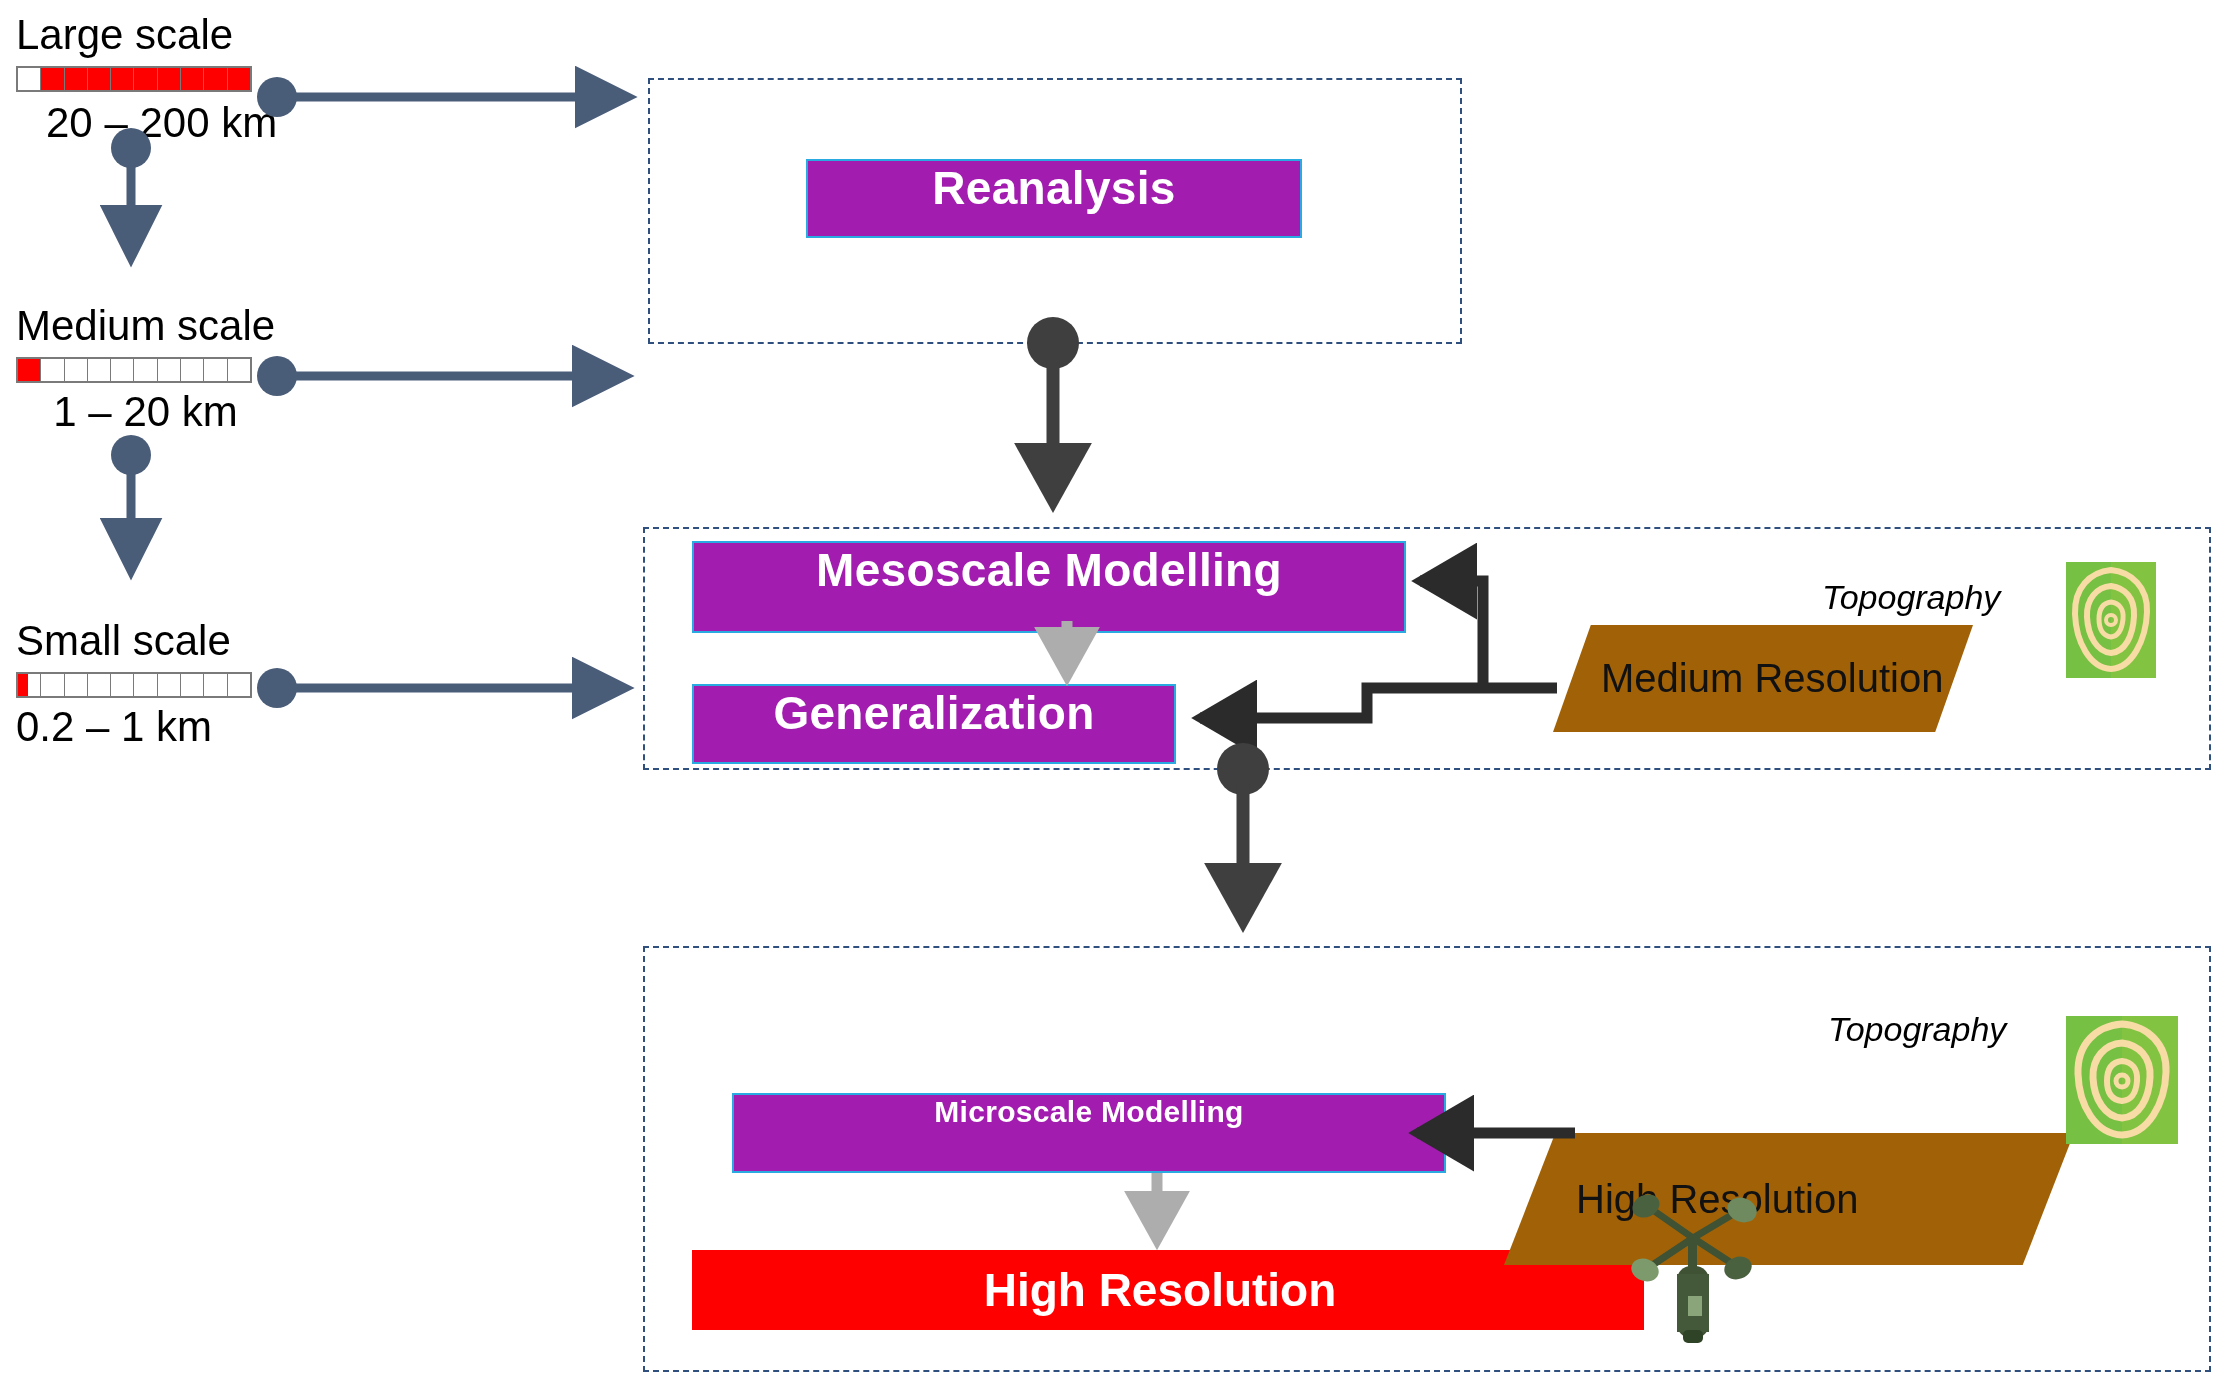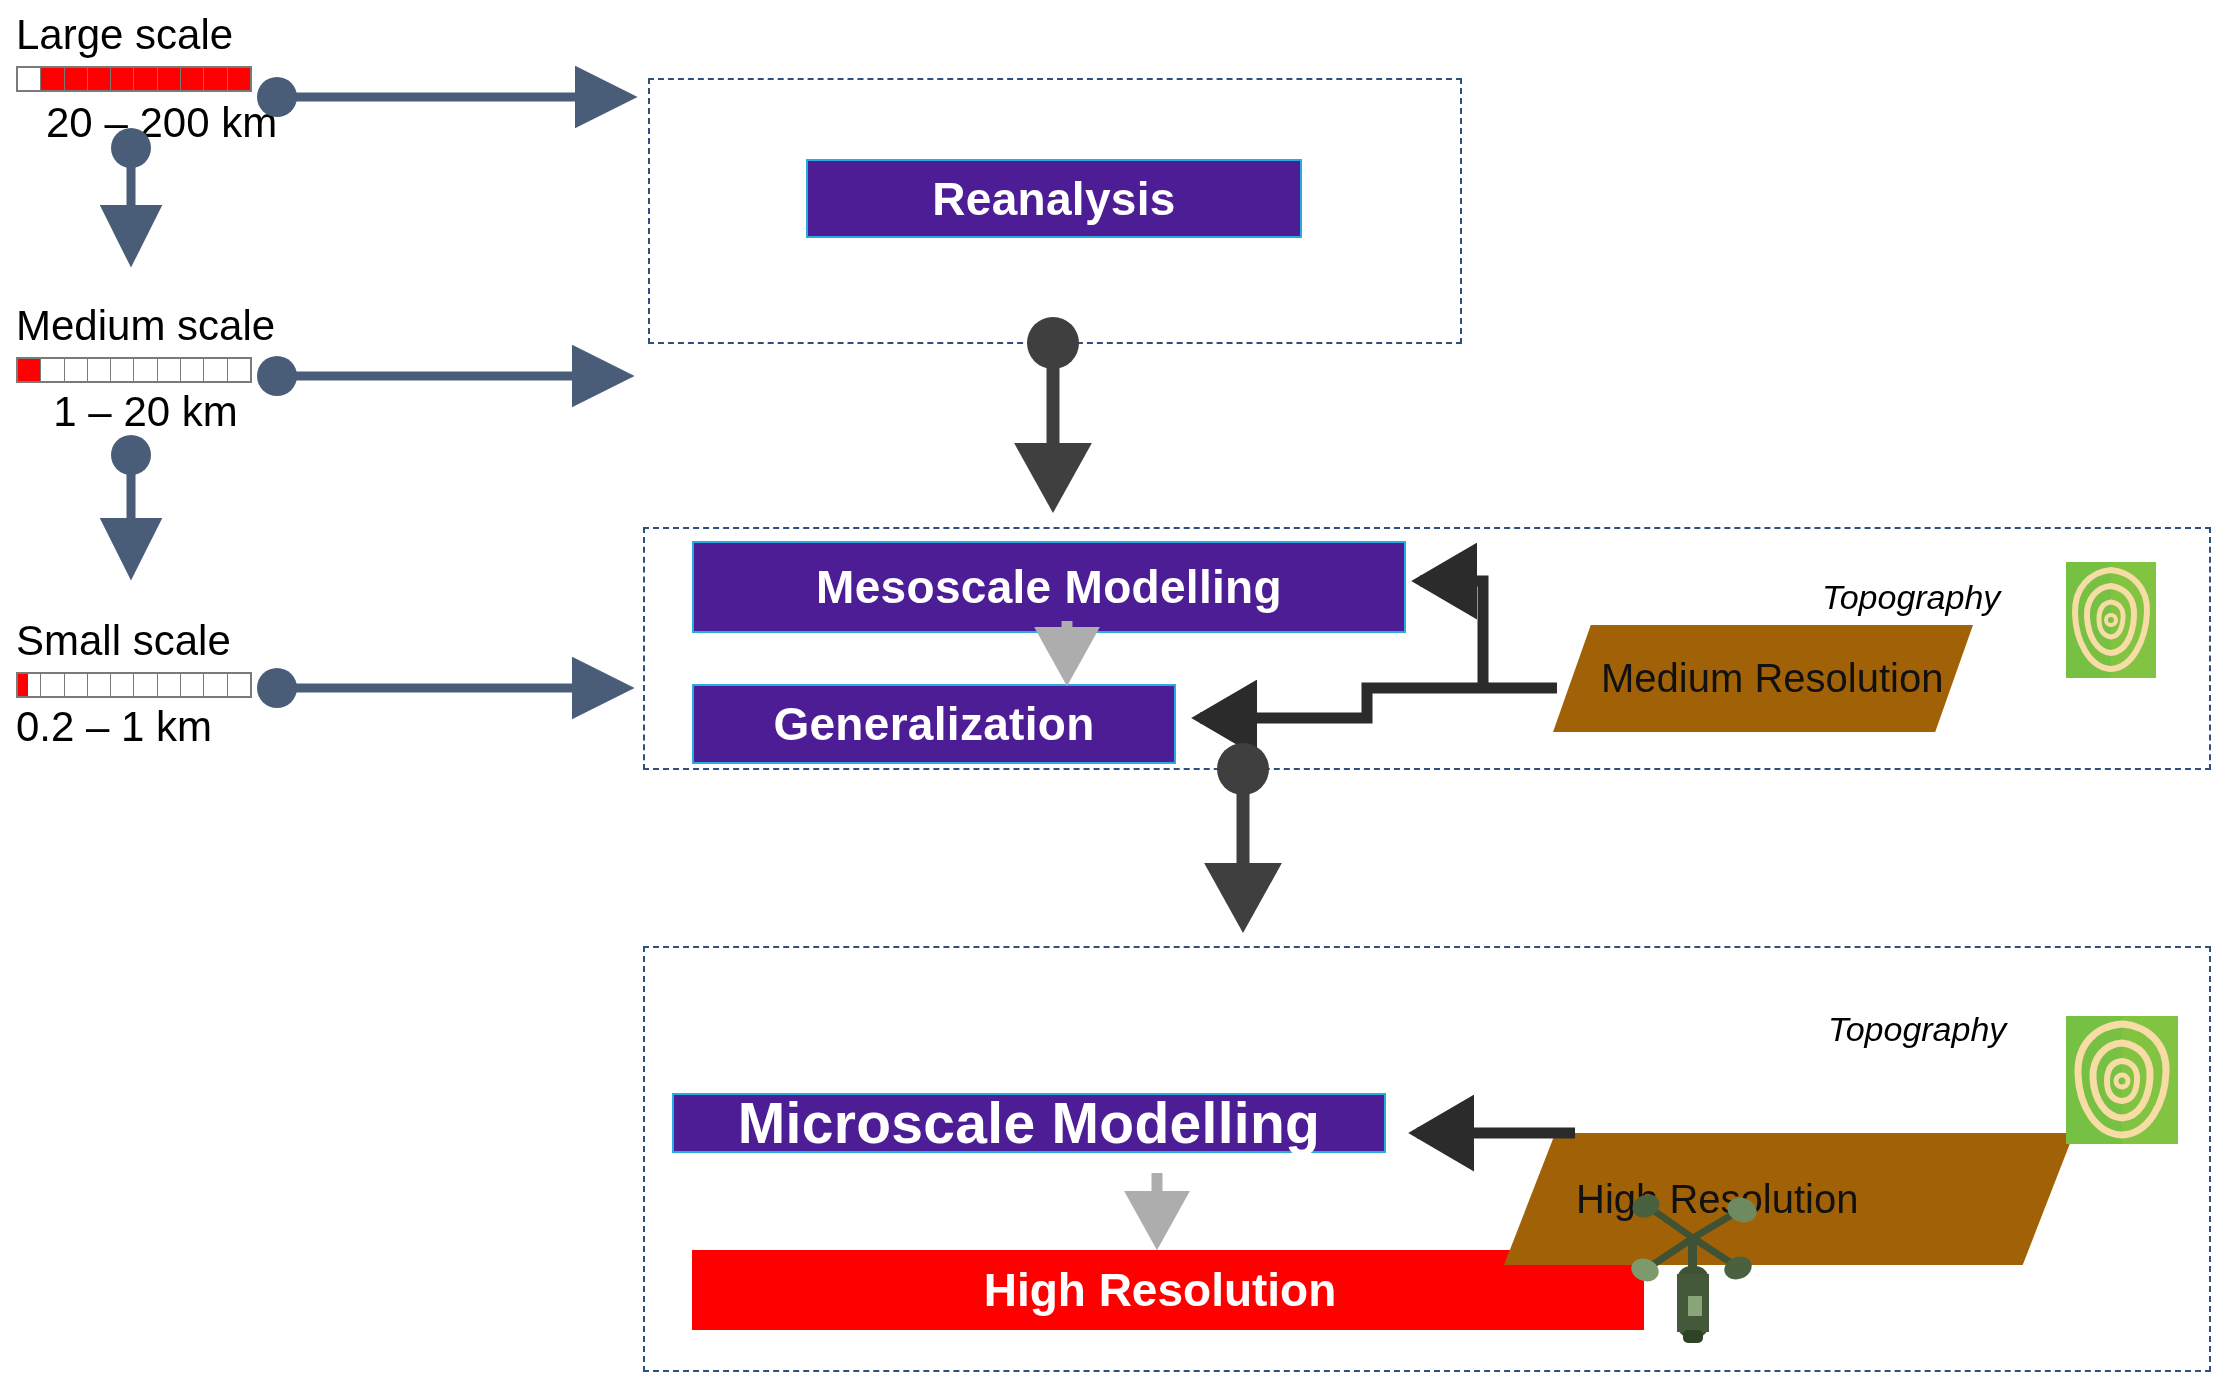--- a/index.html
+++ b/index.html
@@ -13,22 +13,22 @@
   .scalebar{display:flex;height:26px;border:2px solid #7a7a7a;box-sizing:border-box;background:#fff;}
   .scalebar .cell{flex:1 1 0;border-right:1.5px solid #7a7a7a;box-sizing:border-box;}
   .scalebar .cell:last-child{border-right:none;}
   .cell.red{background:#ff0000;}
   .cell.half{background:linear-gradient(to right,#ff0000 0,#ff0000 45%,#fff 45%,#fff 100%);}
 
   
   .panel{border:2.5px dashed #2f4f7f;box-sizing:border-box;}
 
   
-  .navybox{background:#4c1d95;border:2.5px solid #29ABE2;box-sizing:border-box;
-           color:#fff;display:flex;align-items:center;justify-content:center;
+  .navybox{background:#a21caf;border:2.5px solid #29ABE2;box-sizing:border-box;
+           color:#fff;display:flex;align-items:flex-start;justify-content:center;
            font-weight:bold;letter-spacing:.3px;}
   .redbox{background:#ff0000;color:#fff;display:flex;align-items:center;
           justify-content:center;font-weight:bold;}
 
   
   .para{background:#a16207;
         clip-path:polygon(9% 0,100% 0,91% 100%,0% 100%);
         display:flex;align-items:center;}
   .para-label{font-size:40px;color:#111;white-space:nowrap;}
   .topo-label{font-size:34px;font-style:italic;color:#000;white-space:nowrap;}
@@ -184,21 +184,21 @@
   <defs>
     <marker id="mGrey" markerWidth="5.4" markerHeight="6" refX="4.2" refY="3" orient="auto">
       <path d="M0,0 L5.4,3 L0,6 z" fill="#adadad"></path>
     </marker>
   </defs>
   <line x1="27" y1="0" x2="27" y2="52" stroke="#adadad" stroke-width="11" marker-end="url(#mGrey)"></line>
 </svg>
 
 <div class="panel abs" style="left:643px;top:946px;width:1568px;height:426px;"></div>
 
-<div class="navybox abs" style="left:672px;top:1093px;width:714px;height:60px;font-size:57px;">
+<div class="navybox abs" style="left:732px;top:1093px;width:714px;height:80px;font-size:30px;">
   <span>Microscale Modelling</span>
 </div>
 
 <div class="redbox abs" style="left:692px;top:1250px;width:952px;height:80px;">
   <span style="font-size:46px;">High Resolution</span>
   <span style="width:16px;"></span>
 </div>
 
 <div class="abs" style="left:1504px;top:1133px;width:570px;height:132px;">
   <div class="para" style="width:100%;height:100%;">

